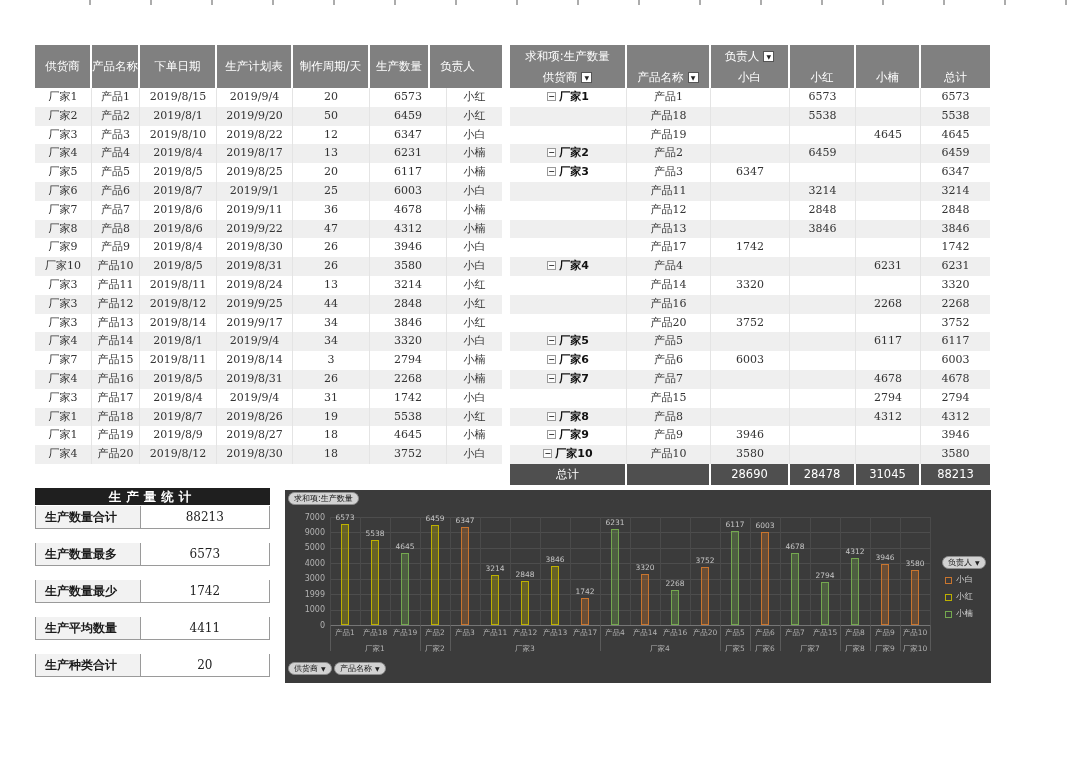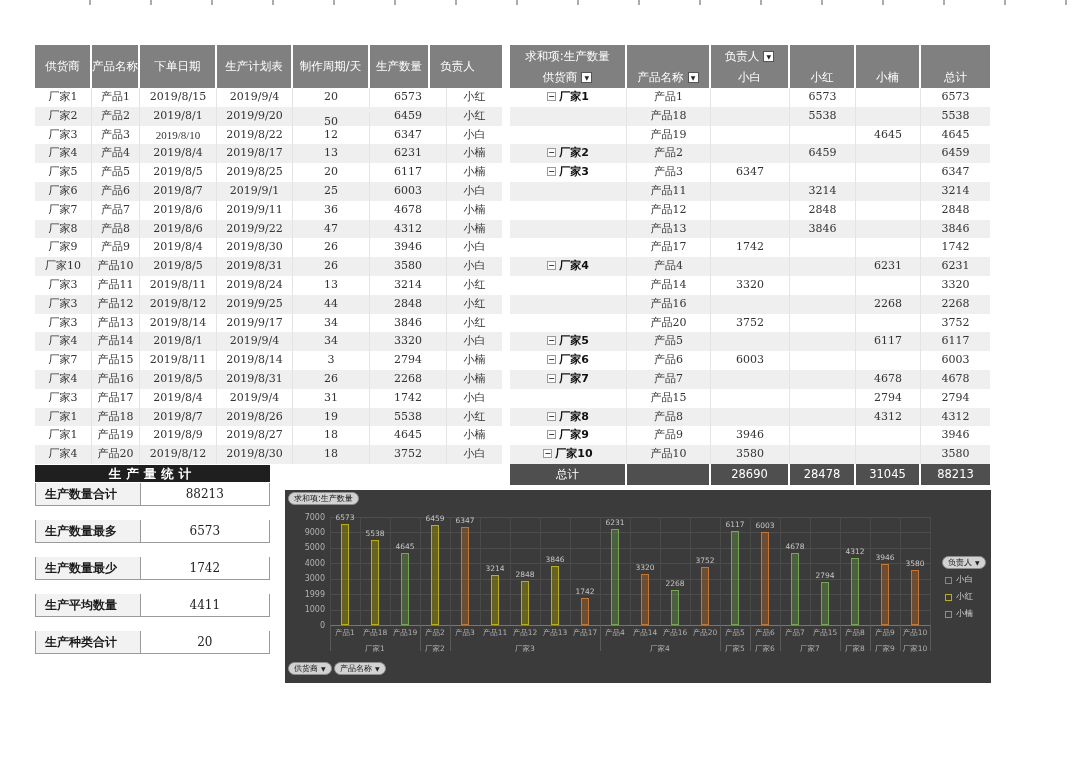--- a/index.html
+++ b/index.html
@@ -43,21 +43,21 @@
   .pv-row .cell:last-child { border-right:none; }
   .pv-row .supplier { font-weight:bold; color:#111; font-family:"DejaVu Sans","Liberation Sans",sans-serif; }
   .collapse-box { display:inline-block; width:9px; height:9px; border:1px solid #999; background:#fdfdfd;
     color:#333; font-size:8px; line-height:7px; text-align:center; margin-right:3px; vertical-align:1px; }
   .pv-total { display:flex; height:21px; background:#4f4f4f; }
   .pv-total .cell { color:#fff; font-size:11.5px; display:flex; align-items:center; justify-content:center;
     border-right:2px solid #fff; }
   .pv-total .cell:last-child { border-right:none; }
 
   
-  .stats { position:absolute; left:35px; top:465px; width:235px; height:192px; }
+  .stats { position:absolute; left:35px; top:488px; width:235px; height:192px; }
   .stats-title { height:17px; background:#1f1f1f; color:#fff; font-size:12.5px; font-weight:bold;
     text-align:center; line-height:17px; letter-spacing:5px; }
   .stat-row { position:absolute; display:flex; width:235px; height:23px; border-left:1px solid #9a9a9a; }
   .stat-label { width:105px; background:#f2f2f2; border-bottom:1px solid #9a9a9a; border-right:1px solid #9a9a9a;
     font-size:12px; font-weight:bold; color:#1a1a1a; line-height:22px; padding-left:9px; }
   .stat-value { width:130px; background:#fff; border-bottom:1px solid #9a9a9a; border-right:1px solid #9a9a9a;
     font-size:12px; color:#222; text-align:center; line-height:22px;
     font-family:"DejaVu Serif","Liberation Serif",serif; }
 
   
@@ -106,28 +106,28 @@
           <div class="cell" style="width: 76px;">2019/9/4</div>
           <div class="cell" style="width: 77px;">20</div>
           <div class="cell" style="width: 77px;">6573</div>
           <div class="cell" style="width: 55px;">小红</div>
         </div>
         <div class="lt-row alt">
           <div class="cell" style="width: 57px;">厂家2</div>
           <div class="cell" style="width: 48px;">产品2</div>
           <div class="cell" style="width: 77px;">2019/8/1</div>
           <div class="cell" style="width: 76px;">2019/9/20</div>
-          <div class="cell" style="width: 77px; margin-top: 6px;">50</div>
+          <div class="cell" style="width: 77px;">50</div>
           <div class="cell" style="width: 77px;">6459</div>
           <div class="cell" style="width: 55px;">小红</div>
         </div>
         <div class="lt-row">
           <div class="cell" style="width: 57px;">厂家3</div>
           <div class="cell" style="width: 48px;">产品3</div>
-          <div class="cell" style="width: 77px; font-family: Liberation Serif, serif;">2019/8/10</div>
+          <div class="cell" style="width: 77px;">2019/8/10</div>
           <div class="cell" style="width: 76px;">2019/8/22</div>
           <div class="cell" style="width: 77px;">12</div>
           <div class="cell" style="width: 77px;">6347</div>
           <div class="cell" style="width: 55px;">小白</div>
         </div>
         <div class="lt-row alt">
           <div class="cell" style="width: 57px;">厂家4</div>
           <div class="cell" style="width: 48px;">产品4</div>
           <div class="cell" style="width: 77px;">2019/8/4</div>
           <div class="cell" style="width: 76px;">2019/8/17</div>

